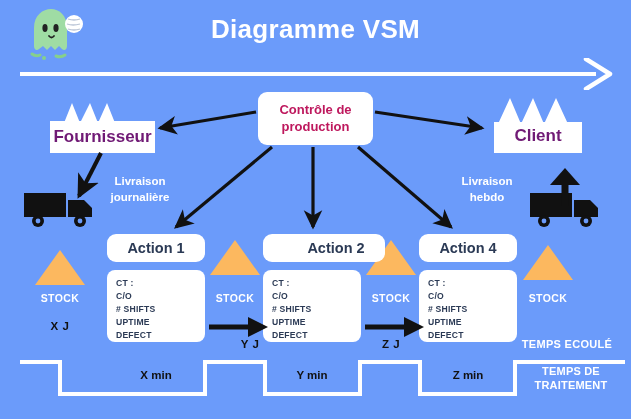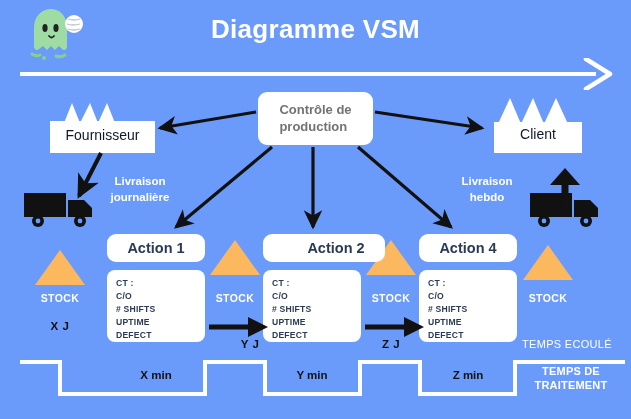--- a/index.html
+++ b/index.html
@@ -43,23 +43,23 @@
   }
   
   .factory {
     position: absolute;
   }
   .factory svg { display: block; }
   .factory-label {
     position: absolute;
     width: 100%;
     text-align: center;
-    color: #0f172a;
-    font-size: 14px;
-    font-weight: normal;
+    color: #701a75;
+    font-size: 17px;
+    font-weight: bold;
     top: 28px;
   }
   #fournisseur-node { left: 50px; top: 101px; width: 105px; height: 52px; }
   #client-node { left: 488px; top: 96px; width: 100px; height: 57px; }
   #fournisseur-node .factory-label { top: 26px; }
   #client-node .factory-label { top: 30px; }
 
   
   #control-box {
     position: absolute;
@@ -67,23 +67,24 @@
     top: 92px;
     width: 115px;
     height: 53px;
     background: #ffffff;
     border-radius: 9px;
     display: flex;
     align-items: center;
     justify-content: center;
   }
   #control-box .ctl-text {
-    color: #737373;
+    color: #be185d;
     font-size: 13px;
     font-weight: bold;
+    text-align: center;
     line-height: 1.25;
   }
   
   #arrows {
     position: absolute;
     left: 0; top: 0;
     width: 631px; height: 419px;
     pointer-events: none;
   }
   
@@ -170,21 +171,21 @@
   #stock-3-tri { left: 366px; top: 240px; }
   #stock-3-label { left: 351px; top: 292px; width: 80px; }
   #stock-3-days { left: 359px; top: 338px; width: 64px; }
   #stock-4-tri { left: 523px; top: 245px; }
   #stock-4-label { left: 508px; top: 292px; width: 80px; }
   #elapsed-label {
     position: absolute;
     left: 505px; top: 338px; width: 124px;
     color: #ffffff;
     font-size: 11px;
-    font-weight: normal;
+    font-weight: bold;
     text-align: center;
     letter-spacing: 0.3px;
   }
 
   
   .flow-arrow { position: absolute; }
   #flow-1 { left: 208px; top: 315px; width: 62px; height: 22px; }
   #flow-2 { left: 364px; top: 315px; width: 62px; height: 22px; }
 
   

